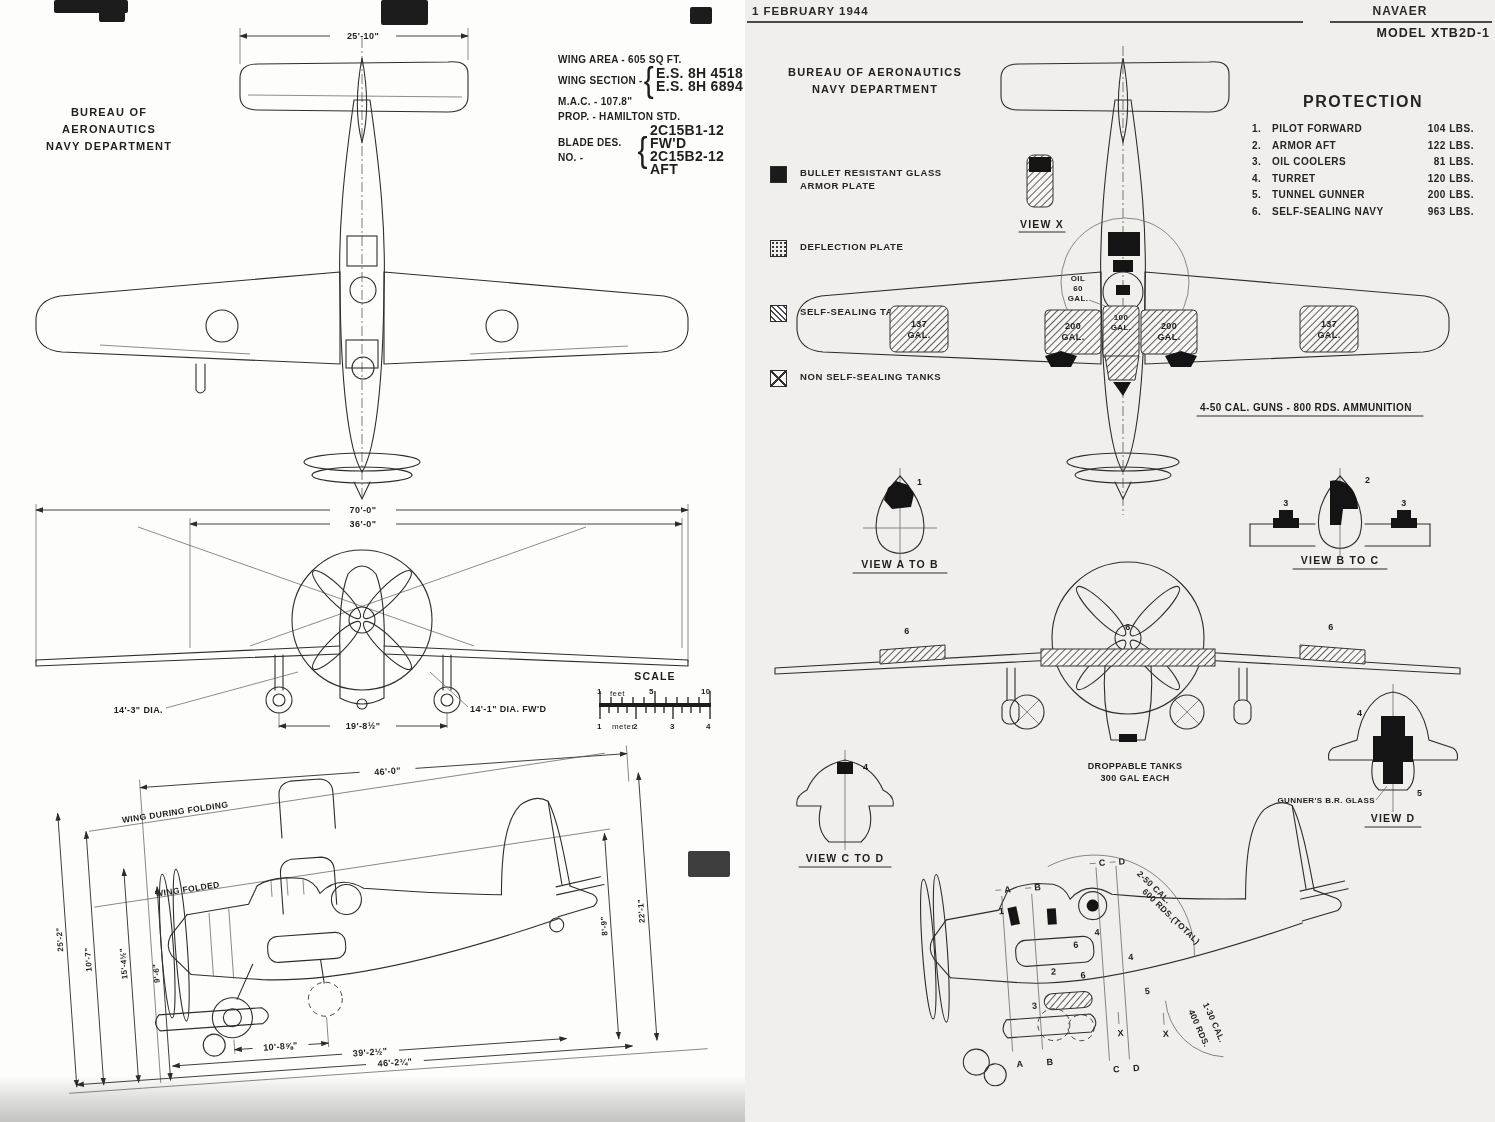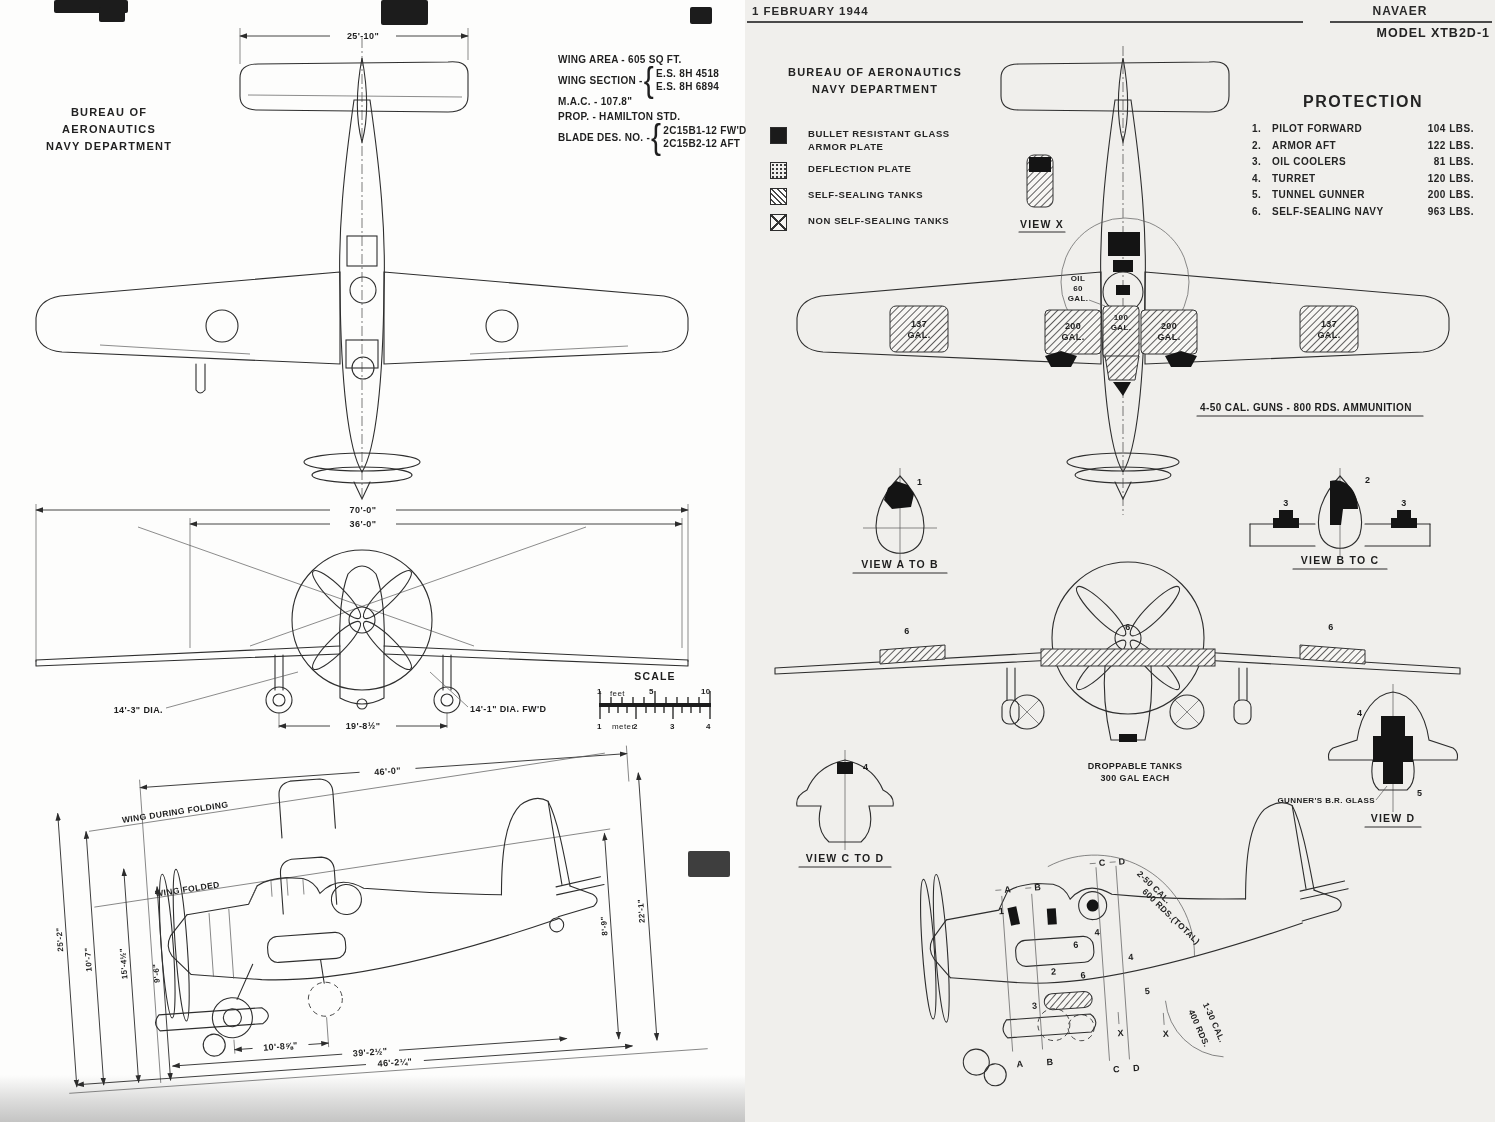--- a/index.html
+++ b/index.html
@@ -9,28 +9,28 @@
   
   #right-bg{left:745px;top:0;width:750px;height:1122px;background:#f0efec;}
   #left-shadow{left:0;top:1075px;width:745px;height:47px;
      background:linear-gradient(180deg,rgba(0,0,0,0) 0%,rgba(120,120,120,.25) 55%,rgba(90,90,90,.35) 100%);}
   .smudge{background:#1c1c1c;border-radius:2px;}
   
   .agency{ text-align:center;font-size:11px;font-weight:bold;letter-spacing:1.2px;line-height:17px;color:#222;}
   .specs{font-size:10px;font-weight:bold;letter-spacing:.3px;line-height:15px;color:#1f1f1f;}
   .specs .row{display:flex;align-items:center;margin-bottom:1px;}
   .brace{font-size:30px;font-weight:400;transform:scaleY(1.15);margin:0 2px 0 1px;line-height:26px;}
-  .stack{font-size:10px;line-height:13px;}
+  .stack{font-size:14px;line-height:13px;}
   .hdr-date{font-size:11.5px;font-weight:bold;letter-spacing:1px;color:#2a2a2a;}
   .hdr-right{font-size:12px;font-weight:bold;letter-spacing:1px;text-align:right;color:#2a2a2a;}
   .hdr-model{font-size:12.5px;font-weight:bold;letter-spacing:1px;text-align:right;color:#232323;}
   .rule{background:#4a4a4a;height:1.6px;}
   
   .legend{display:flex;flex-direction:column;gap:9px;}
-  .legend-row{display:flex;align-items:flex-start;gap:21px;}
+  .legend-row{display:flex;align-items:flex-start;gap:13px;margin-top:39px;}
   .legend-label{font-size:9.5px;font-weight:bold;letter-spacing:.6px;line-height:13px;max-width:160px;color:#252525;}
   .sw{width:17px;height:17px;border:1.4px solid #2c2c2c;flex:0 0 auto;box-sizing:border-box;}
   .sw-solid{background:#1b1b1b;}
   .sw-dots{background-image:radial-gradient(#3a3a3a 1px,transparent 1.2px);background-size:4px 4px;}
   .sw-diag{background-image:repeating-linear-gradient(45deg,#fff 0 2.5px,#4a4a4a 2.5px 4px);background-color:#fff;}
   .sw-cross{background:
      linear-gradient(45deg,transparent 46%,#333 46%,#333 54%,transparent 54%),
      linear-gradient(-45deg,transparent 46%,#333 46%,#333 54%,transparent 54%),#f7f6f4;}
   
   .prot{width:222px;}

